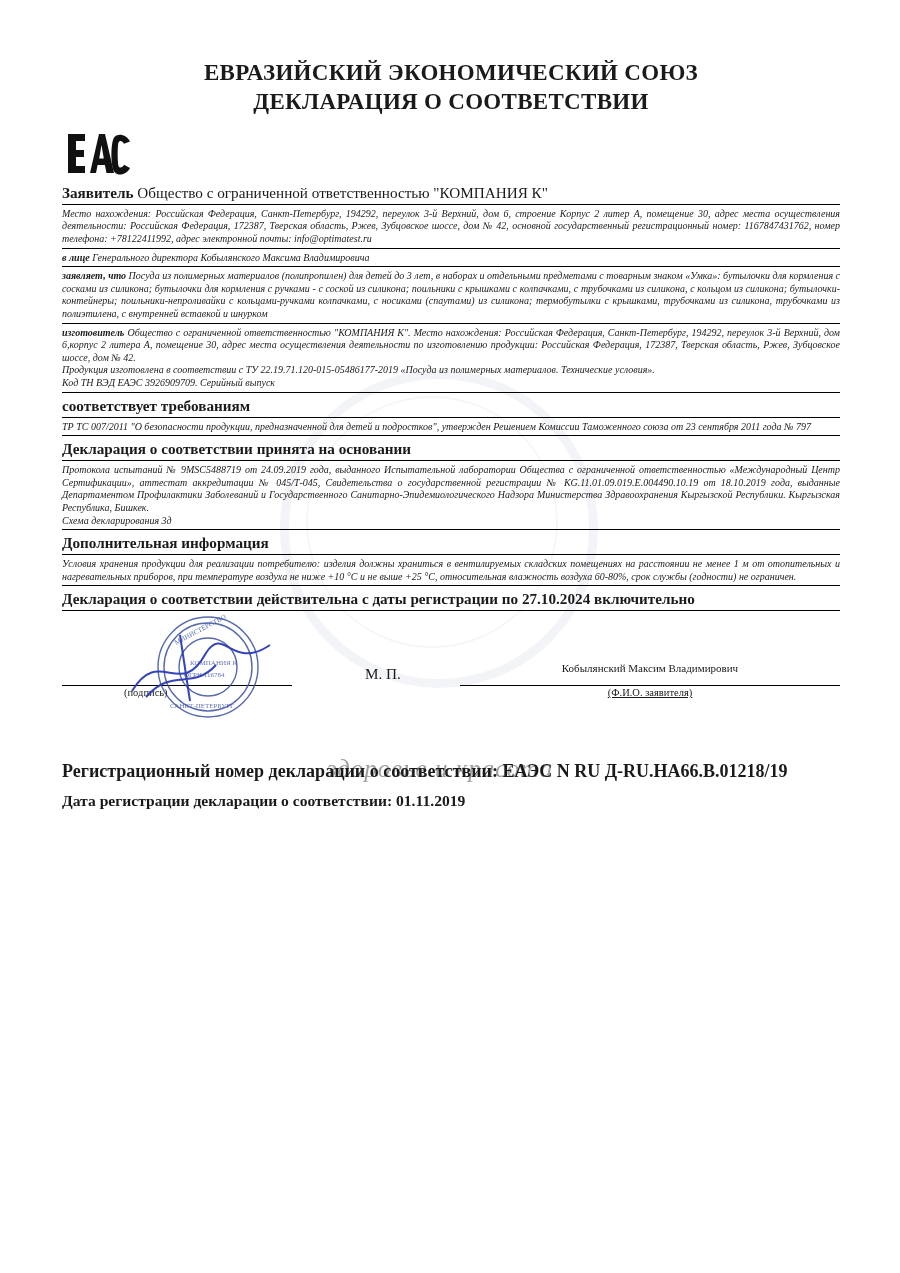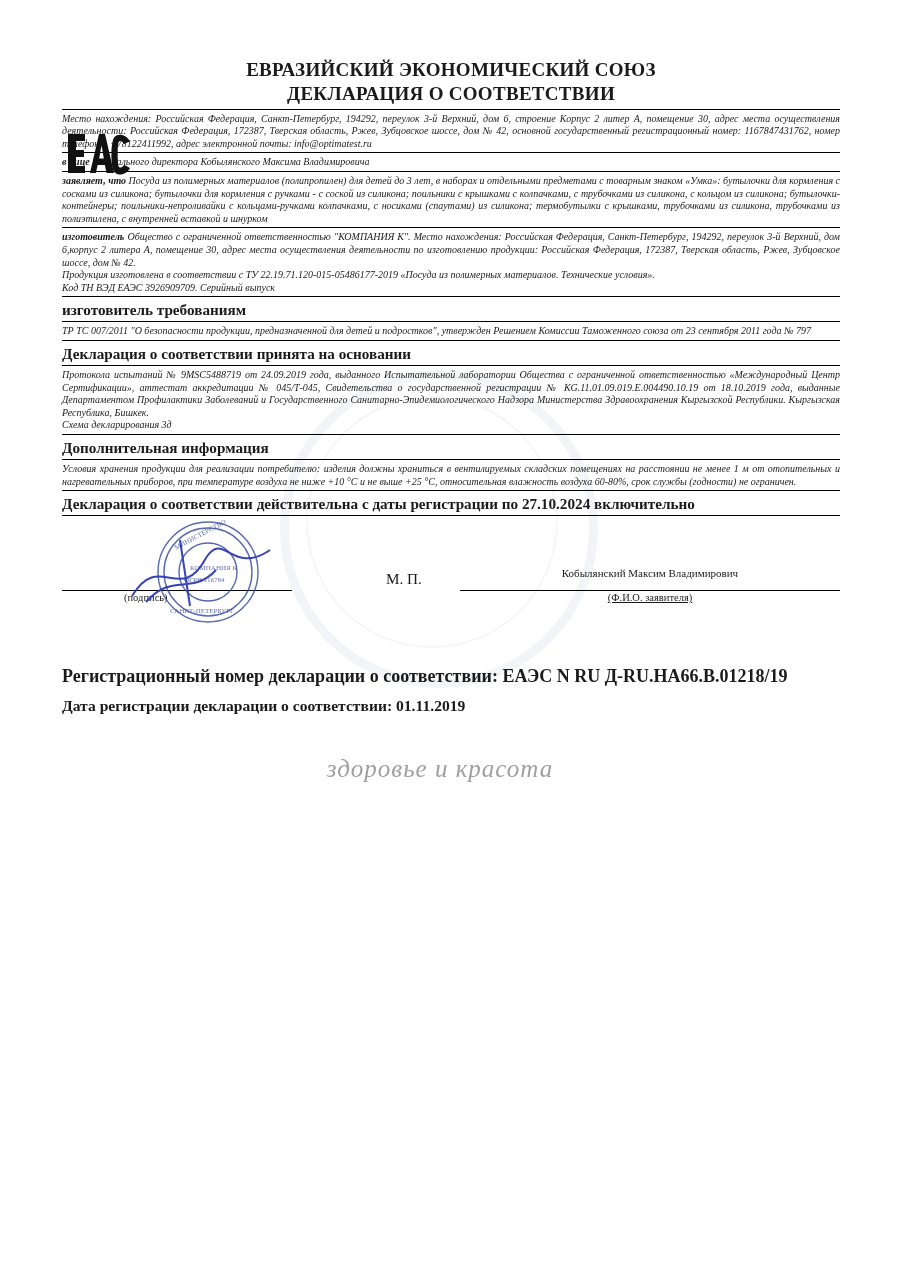--- a/index.html
+++ b/index.html
@@ -68,21 +68,21 @@
   }
 
   .content {
     position: relative;
     z-index: 2;
   }
 
   .title {
     text-align: center;
     font-weight: bold;
-    font-size: 19px;
+    font-size: 23px;
     letter-spacing: 0.3px;
     line-height: 1.28;
     margin: 0 0 2px 0;
   }
   .title .line2 { display: block; }
 
   
   .eac {
     position: absolute;
     left: 66px;
@@ -135,21 +135,21 @@
     border-bottom: 1px solid #000;
   }
   .sig-cap-left {
     position: absolute;
     left: 62px;
     top: 58px;
     font-size: 10.5px;
   }
   .mp {
     position: absolute;
-    left: 324px;
+    left: 303px;
     top: 36px;
     font-size: 15.2px;
   }
   .sig-line-right {
     position: absolute;
     left: 398px;
     top: 56px;
     width: 380px;
     border-bottom: 1px solid #000;
   }
@@ -221,20 +221,24 @@
     </svg>
   </div>
 
   <div class="content">
 
     <div class="title">
       <span>ЕВРАЗИЙСКИЙ ЭКОНОМИЧЕСКИЙ СОЮЗ</span>
       <span class="line2">ДЕКЛАРАЦИЯ О СООТВЕТСТВИИ</span>
     </div>
 
+    <div class="row-applicant">
+      <span class="b">Заявитель</span>
+      <span>Общество с ограниченной ответственностью "КОМПАНИЯ К"</span>
+    </div>
     <hr class="hr">
 
     <p class="blk">Место нахождения: Российская Федерация, Санкт-Петербург, 194292, переулок 3-й Верхний, дом 6, строение Корпус 2 литер А, помещение 30, адрес места осуществления деятельности: Российская Федерация, 172387, Тверская область, Ржев, Зубцовское шоссе, дом № 42, основной государственный регистрационный номер: 1167847431762, номер телефона: +78122411992, адрес электронной почты: info@optimatest.ru</p>
     <hr class="hr">
 
     <div class="blk">
       <span class="b">в лице</span>
       <span>Генерального директора Кобылянского Максима Владимировича</span>
     </div>
     <hr class="hr">
@@ -246,21 +250,21 @@
     <hr class="hr">
 
     <p class="blk">
       <span class="b">изготовитель</span>
       <span>Общество с ограниченной ответственностью "КОМПАНИЯ К". Место нахождения: Российская Федерация, Санкт-Петербург, 194292, переулок 3-й Верхний, дом 6,корпус 2 литера А, помещение 30, адрес места осуществления деятельности по изготовлению продукции: Российская Федерация, 172387, Тверская область, Ржев, Зубцовское шоссе, дом № 42.</span>
     </p>
     <p class="blk">Продукция изготовлена в соответствии с ТУ 22.19.71.120-015-05486177-2019 «Посуда из полимерных материалов. Технические условия».</p>
     <p class="blk">Код ТН ВЭД ЕАЭС 3926909709. Серийный выпуск</p>
     <hr class="hr">
 
-    <div class="sec-head">изготовитель требованиям</div>
+    <div class="sec-head">соответствует требованиям</div>
     <hr class="hr">
     <p class="blk">ТР ТС 007/2011 "О безопасности продукции, предназначенной для детей и подростков", утвержден Решением Комиссии Таможенного союза от 23 сентября 2011 года № 797</p>
     <hr class="hr">
 
     <div class="sec-head">Декларация о соответствии принята на основании</div>
     <hr class="hr">
     <p class="blk mt2">Протокола испытаний № 9MSC5488719 от 24.09.2019 года, выданного Испытательной лаборатории Общества с ограниченной ответственностью «Международный Центр Сертификации», аттестат аккредитации № 045/Т-045, Свидетельства о государственной регистрации № KG.11.01.09.019.Е.004490.10.19 от 18.10.2019 года, выданные Департаментом Профилактики Заболеваний и Государственного Санитарно-Эпидемиологического Надзора Министерства Здравоохранения Кыргызской Республики. Кыргызская Республика, Бишкек.</p>
     <p class="blk">Схема декларирования 3д</p>
     <hr class="hr">
 

